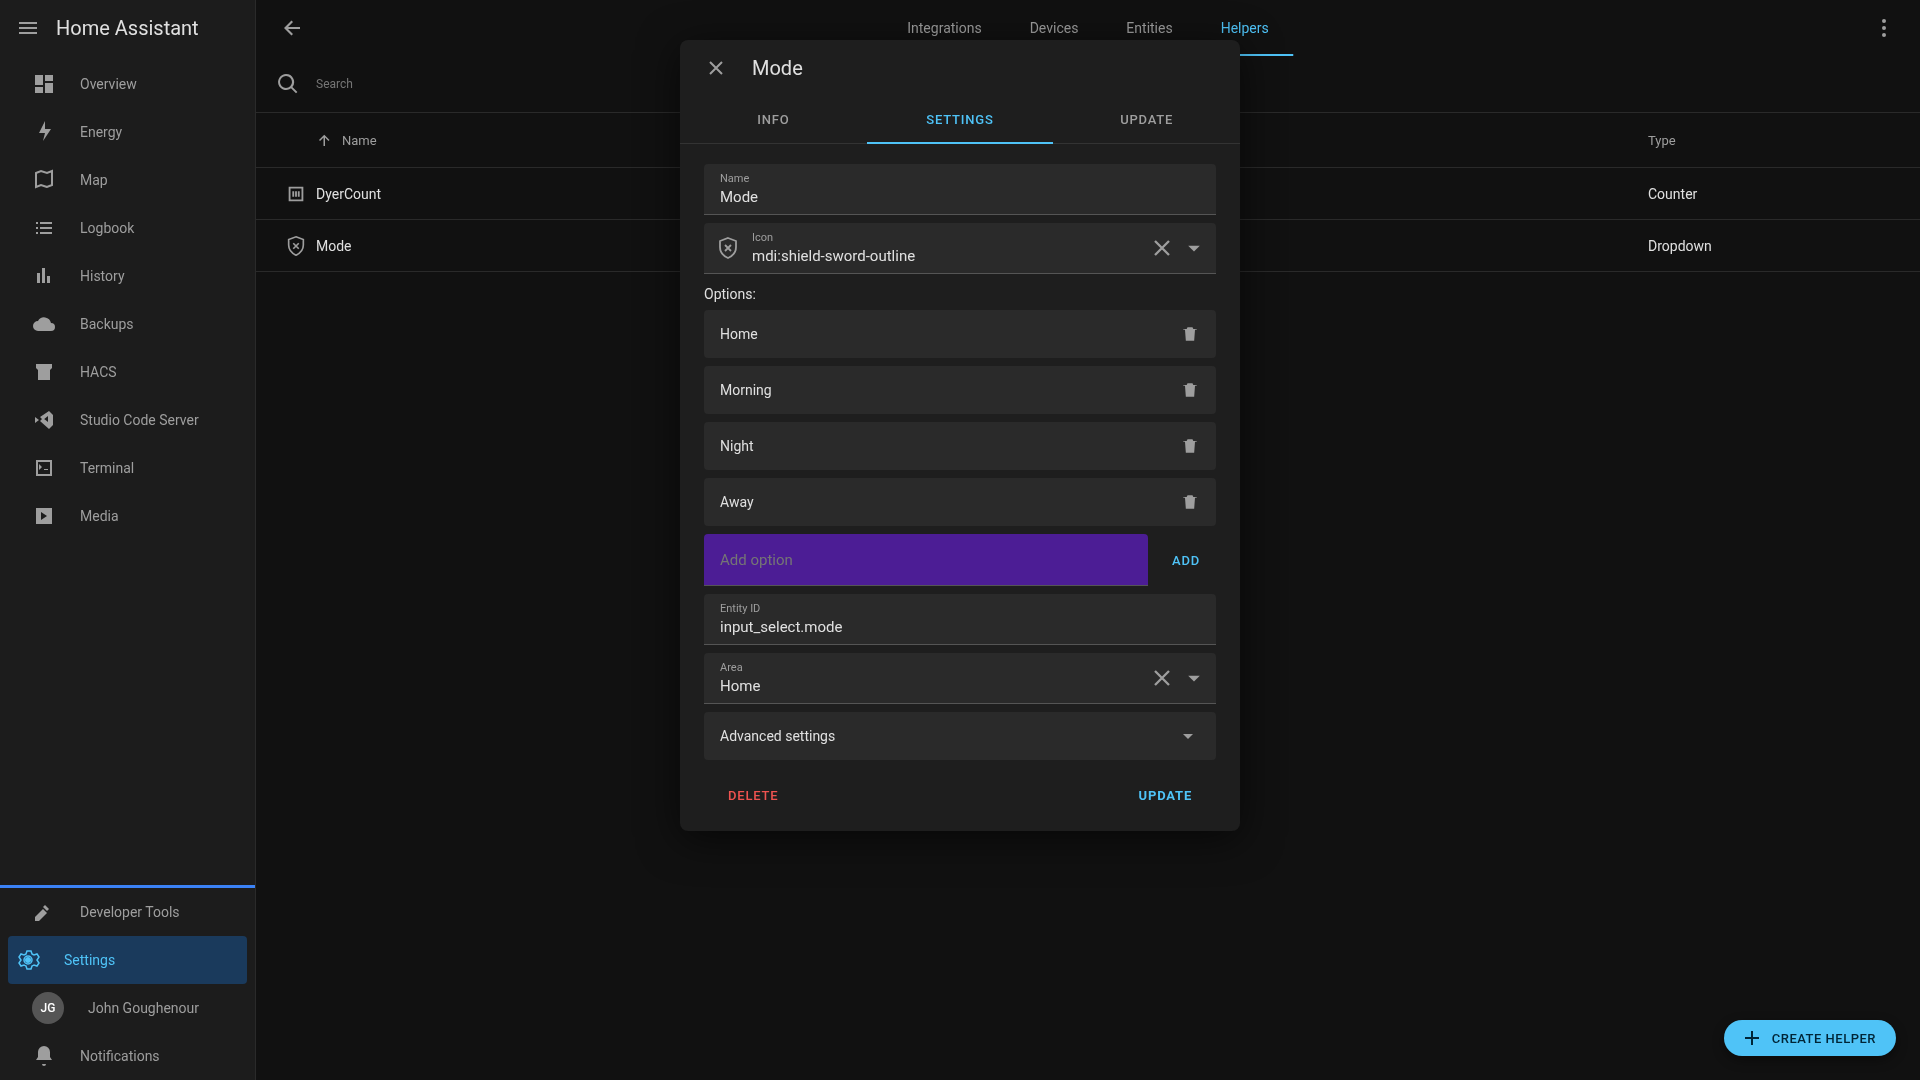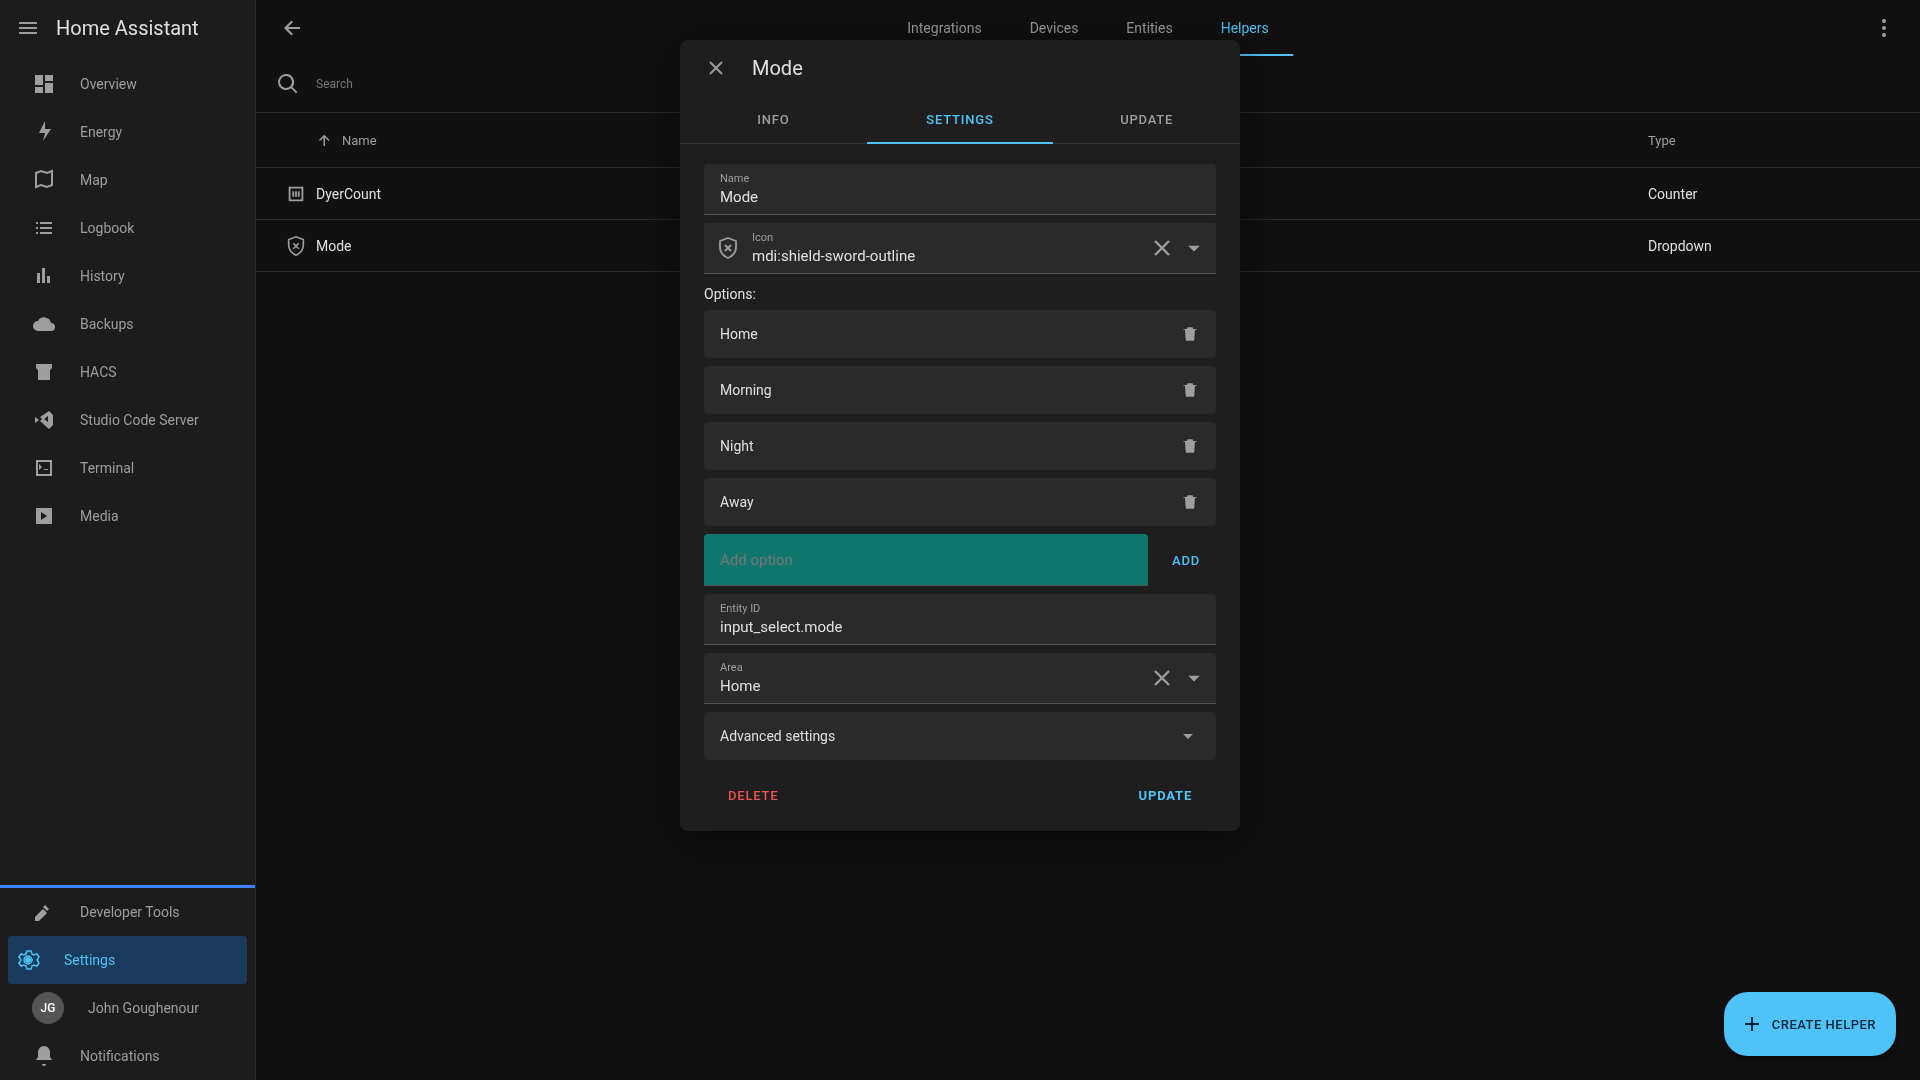--- a/index.html
+++ b/index.html
@@ -35,21 +35,21 @@
     .table-header { height: 56px; display: flex; align-items: center; padding: 0 72px 0 60px; border-top: 1px solid #2a2a2a; border-bottom: 1px solid #2a2a2a; }
     .col-name { display: flex; align-items: center; gap: 8px; color: #9e9e9e; font-size: 13px; flex: 1; }
     .col-type { color: #9e9e9e; font-size: 13px; width: 200px; }
     .sort-icon { width: 18px; height: 18px; display: flex; align-items: center; justify-content: center; }
     
     .table-row { height: 52px; display: flex; align-items: center; padding: 0 72px 0 20px; border-bottom: 1px solid #2a2a2a; cursor: pointer; }
     .row-icon { width: 40px; display: flex; align-items: center; justify-content: center; color: #9e9e9e; }
     .row-name { flex: 1; font-size: 14px; color: #e0e0e0; }
     .row-type { width: 200px; font-size: 14px; color: #e0e0e0; }
     
-    .fab { position: absolute; right: 24px; bottom: 24px; height: 64px; background: #4fc3f7; color: #002537; border-radius: 24px; display: flex; align-items: center; padding: 0 20px 0 16px; gap: 8px; font-size: 13px; font-weight: 500; letter-spacing: 0.5px; cursor: pointer; box-shadow: 0 4px 12px rgba(0,0,0,0.4); margin-top: 35px; }
+    .fab { position: absolute; right: 24px; bottom: 24px; height: 36px; background: #4fc3f7; color: #002537; border-radius: 24px; display: flex; align-items: center; padding: 0 20px 0 16px; gap: 8px; font-size: 13px; font-weight: 500; letter-spacing: 0.5px; cursor: pointer; box-shadow: 0 4px 12px rgba(0,0,0,0.4); margin-top: 35px; }
     .fab .plus-icon { width: 24px; height: 24px; display: flex; align-items: center; justify-content: center; }
     
     
     .dialog { position: absolute; left: 680px; top: 40px; width: 560px; background: #1e1e1e; border-radius: 8px; box-shadow: 0 8px 40px rgba(0,0,0,0.6); overflow: hidden; }
     .dialog-header { height: 56px; display: flex; align-items: center; padding: 0 24px; gap: 24px; }
     .close-btn { width: 24px; height: 24px; display: flex; align-items: center; justify-content: center; color: #9e9e9e; cursor: pointer; }
     .dialog-title { font-size: 20px; color: #e0e0e0; }
     .dialog-tabs { height: 48px; display: flex; border-bottom: 1px solid #333; }
     .dialog-tab { flex: 1; display: flex; align-items: center; justify-content: center; font-size: 13px; font-weight: 500; letter-spacing: 0.8px; color: #9e9e9e; cursor: pointer; position: relative; }
     .dialog-tab.active { color: #4fc3f7; }
@@ -65,21 +65,21 @@
     .field-trailing { position: absolute; right: 8px; top: 50%; transform: translateY(-50%); display: flex; align-items: center; gap: 4px; }
     .field-trailing .icon-btn { width: 28px; height: 28px; display: flex; align-items: center; justify-content: center; color: #9e9e9e; cursor: pointer; }
     
     .section-label { font-size: 14px; color: #e0e0e0; margin: 12px 0 8px; }
     
     .option-row { background: #2a2a2a; border-radius: 4px; height: 48px; display: flex; align-items: center; padding: 0 8px 0 16px; margin-bottom: 8px; }
     .option-text { flex: 1; font-size: 14px; color: #e0e0e0; }
     .delete-icon { width: 36px; height: 36px; display: flex; align-items: center; justify-content: center; color: #9e9e9e; cursor: pointer; }
     
     .add-row { display: flex; align-items: stretch; gap: 8px; margin-bottom: 8px; }
-    .add-input-wrap { flex: 1; background: #0f766e; border-radius: 4px 4px 0 0; border-bottom: 1px solid #555; height: 52px; display: flex; align-items: center; padding: 0 16px; }
+    .add-input-wrap { flex: 1; background: #4c1d95; border-radius: 4px 4px 0 0; border-bottom: 1px solid #555; height: 52px; display: flex; align-items: center; padding: 0 16px; }
     .add-input-wrap input { background: transparent; border: none; outline: none; width: 100%; font-size: 15px; color: #e0e0e0; }
     .add-btn { padding: 0 16px; display: flex; align-items: center; font-size: 13px; font-weight: 500; letter-spacing: 0.8px; color: #4fc3f7; cursor: pointer; }
     
     .expand-row { background: #2a2a2a; border-radius: 4px; height: 48px; display: flex; align-items: center; padding: 0 16px; cursor: pointer; margin-bottom: 8px; }
     .expand-row .expand-text { flex: 1; font-size: 14px; color: #e0e0e0; }
     .chevron { width: 24px; height: 24px; display: flex; align-items: center; justify-content: center; color: #9e9e9e; }
     
     .dialog-actions { display: flex; justify-content: space-between; padding: 12px 8px 4px; }
     .text-btn { padding: 8px 16px; font-size: 13px; font-weight: 500; letter-spacing: 0.8px; cursor: pointer; border-radius: 4px; }
     .text-btn.danger { color: #ef5350; }

